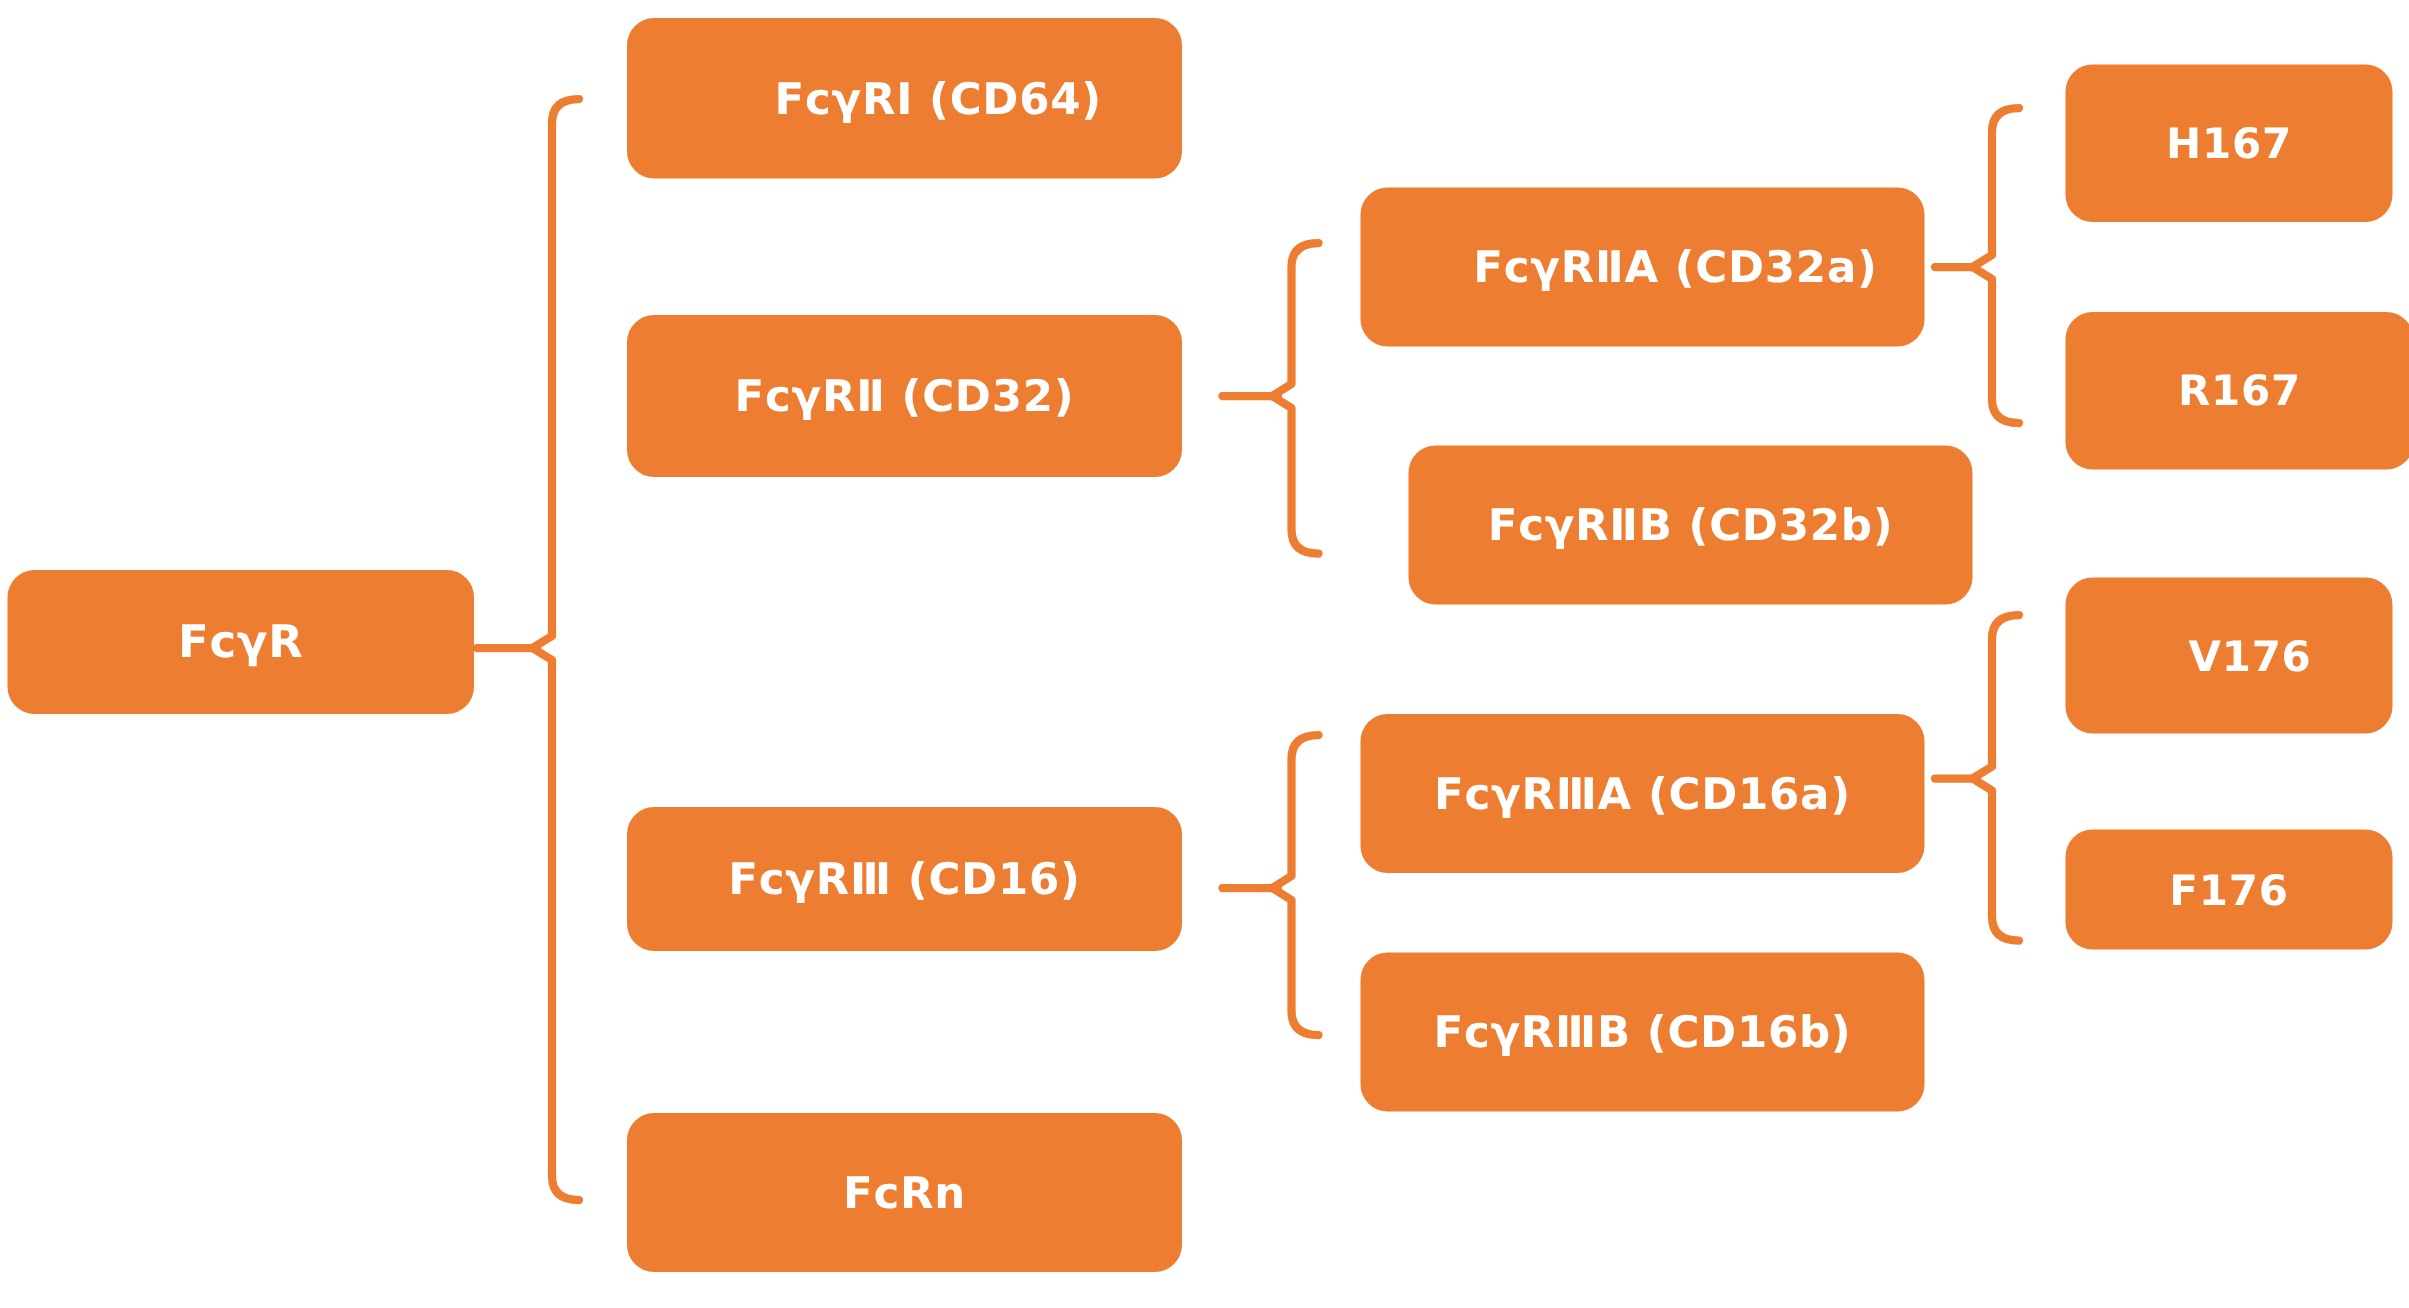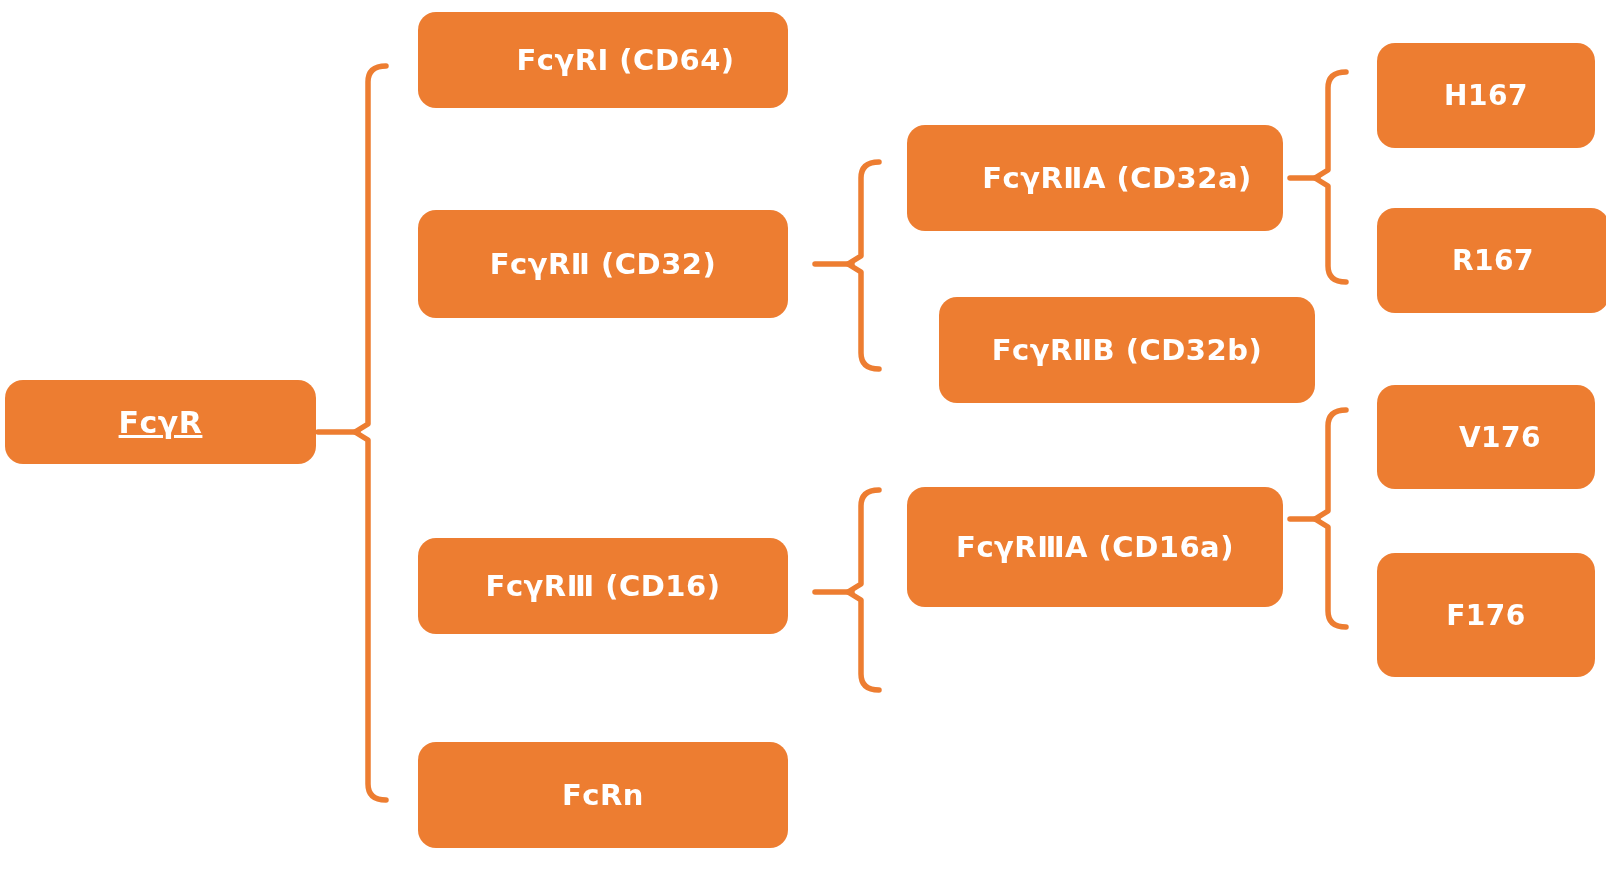--- a/index.html
+++ b/index.html
@@ -29,33 +29,33 @@
     display: flex;
     align-items: center;
     justify-content: center;
     font-weight: bold;
     font-size: 29px;
     letter-spacing: 0.5px;
     white-space: nowrap;
     text-align: center;
   }
   
-  .n-root   { left: 5px;    top: 380px; width: 311px; height: 84px; font-size: 30px; text-decoration: underline; }
-  .n-fcgr1  { left: 418px;  top: 12px;  width: 370px; height: 96px; padding-left: 45px; }
+  .n-root   { left: 5px;    top: 380px; width: 311px; height: 96px; font-size: 30px; }
+  .n-fcgr1  { left: 418px;  top: 12px;  width: 370px; height: 107px; padding-left: 45px; }
   .n-fcgr2  { left: 418px;  top: 210px; width: 370px; height: 108px; }
   .n-fcgr3  { left: 418px;  top: 538px; width: 370px; height: 96px; }
   .n-fcrn   { left: 418px;  top: 742px; width: 370px; height: 106px; }
   .n-fcgr2a { left: 907px;  top: 125px; width: 376px; height: 106px; padding-left: 44px; }
   .n-fcgr2b { left: 907px;  top: 297px; width: 376px; height: 106px; margin-left: 32px; }
-  .n-fcgr3a { left: 907px;  top: 487px; width: 376px; height: 120px; }
+  .n-fcgr3a { left: 907px;  top: 476px; width: 376px; height: 106px; }
   .n-fcgr3b { left: 907px;  top: 635px; width: 376px; height: 106px; }
   .n-h167   { left: 1377px; top: 43px;  width: 218px; height: 105px; font-size: 28px; }
   .n-r167   { left: 1377px; top: 208px; width: 232px; height: 105px; font-size: 28px; }
   .n-v176   { left: 1377px; top: 385px; width: 218px; height: 104px; font-size: 28px; padding-left: 28px; }
-  .n-f176   { left: 1377px; top: 553px; width: 218px; height: 124px; font-size: 28px; }
+  .n-f176   { left: 1377px; top: 553px; width: 218px; height: 80px; font-size: 28px; }
 </style>
 </head>
 <body>
 
 <div id="diagram">
 
   <svg id="connectors" viewBox="0 0 1606 872" xmlns="http://www.w3.org/2000/svg">
 
     <path d="M 318 432 H 358"></path>
     <path d="M 386 66 Q 368 66 368 82 V 424 L 355 432 L 368 440 V 784 Q 368 800 386 800"></path>
@@ -92,20 +92,23 @@
 
   <div class="node n-fcgr2a">
     <span>FcγRⅡA (CD32a)</span>
   </div>
   <div class="node n-fcgr2b">
     <span>FcγRⅡB (CD32b)</span>
   </div>
   <div class="node n-fcgr3a">
     <span>FcγRⅢA (CD16a)</span>
   </div>
+  <div class="node n-fcgr3b">
+    <span>FcγRⅢB (CD16b)</span>
+  </div>
 
   <div class="node n-h167">
     <span>H167</span>
   </div>
   <div class="node n-r167">
     <span>R167</span>
   </div>
   <div class="node n-v176">
     <span>V176</span>
   </div>

